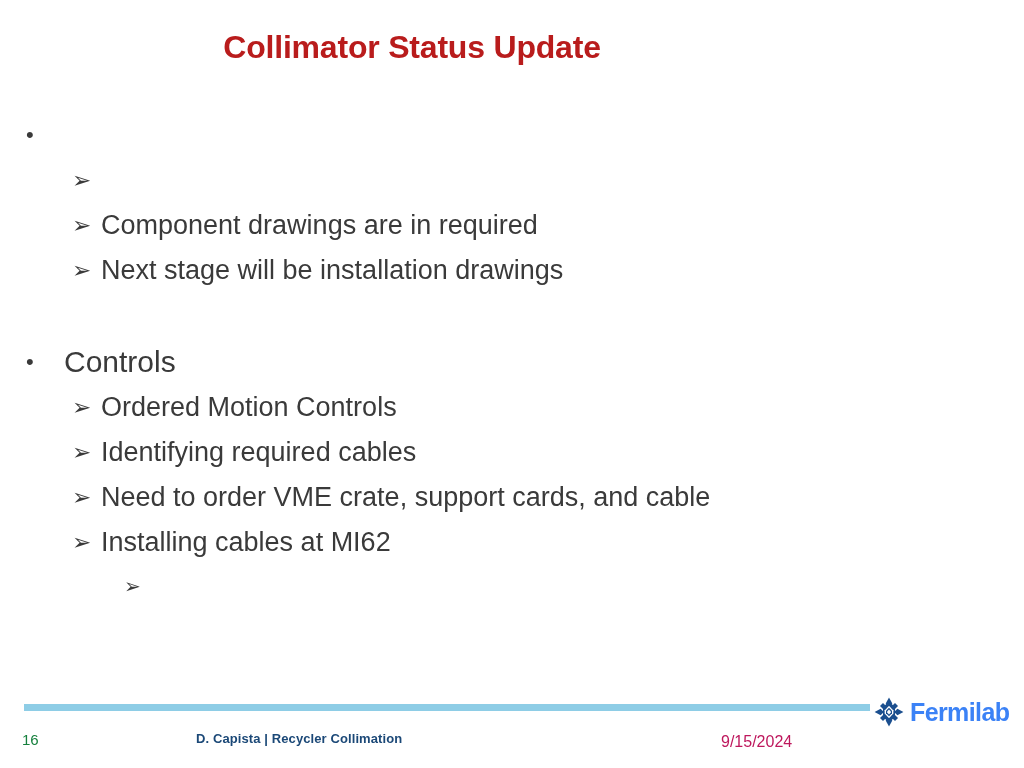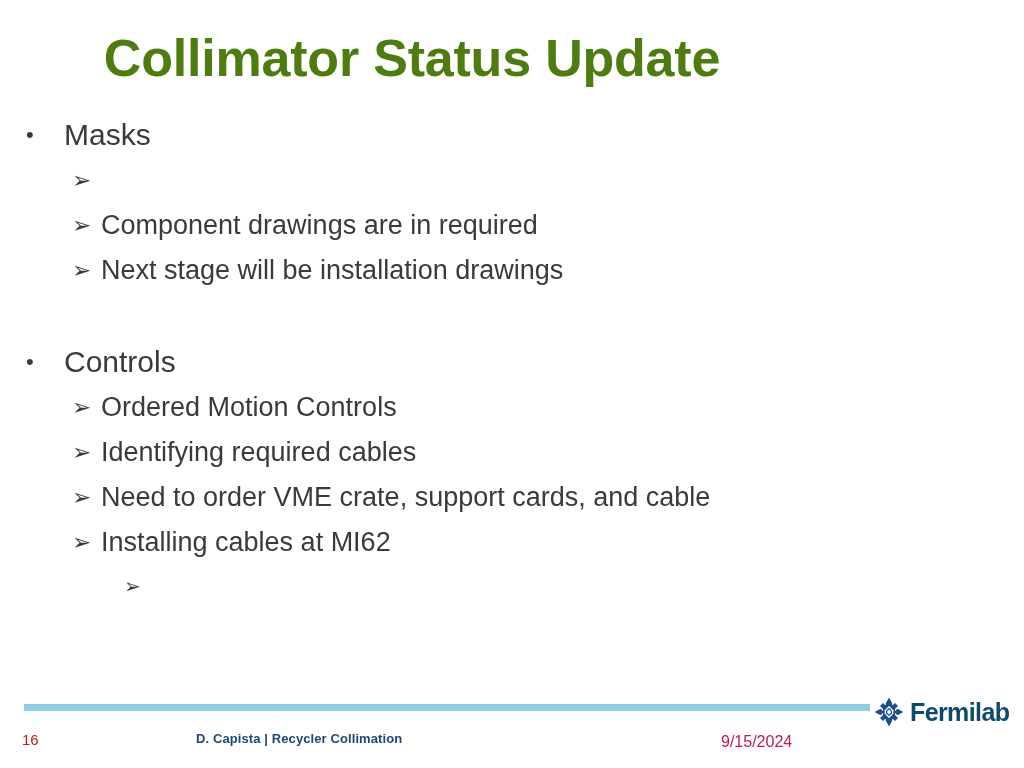--- a/index.html
+++ b/index.html
@@ -24,23 +24,23 @@
     background: #ffffff;
   }
 
   
   .slide-title {
     position: absolute;
     left: 0;
     top: 30px;
     width: 824px;
     text-align: center;
-    font-size: 52px;
+    font-size: 32px;
     font-weight: bold;
-    color: #4d7c0f;
+    color: #b91c1c;
     letter-spacing: -0.2px;
     line-height: 1.1;
   }
 
   
   .body-content {
     position: absolute;
     left: 0;
     top: 112px;
     width: 1024px;
@@ -115,21 +115,21 @@
     width: 846px;
     height: 7px;
     background: #8ecde6;
   }
 
   .page-number {
     position: absolute;
     left: 22px;
     top: 731px;
     font-size: 15px;
-    color: #b91c1c;
+    color: #15803d;
     font-weight: normal;
   }
 
   .footer-author {
     position: absolute;
     left: 168px;
     top: 731px;
     font-size: 13px;
     font-weight: bold;
     color: #1b4877;
@@ -155,38 +155,37 @@
     gap: 6px;
   }
   .fermilab-mark {
     width: 30px;
     height: 30px;
     display: block;
   }
   .fermilab-word {
     font-size: 25px;
     font-weight: bold;
-    color: #0c4a6e;
+    color: #3b82f6;
     letter-spacing: -0.6px;
     line-height: 1;
   }
 </style>
 </head>
 <body>
 
 <div class="slide">
 
   <div class="slide-title">Collimator Status Update</div>
 
   <div class="body-content">
 
     <div class="bullet-group">
       <div class="bullet lvl1">
         <span class="marker">•</span>
-        <span class="text">Masks</span>
       </div>
       <div class="bullet lvl2">
         <span class="marker">➢</span>
       </div>
       <div class="bullet lvl2">
         <span class="marker">➢</span>
         <span class="text">Component drawings are in required</span>
       </div>
       <div class="bullet lvl2">
         <span class="marker">➢</span>

